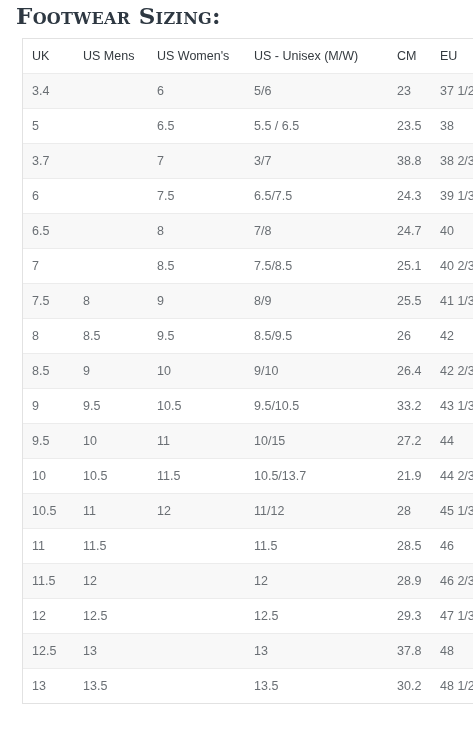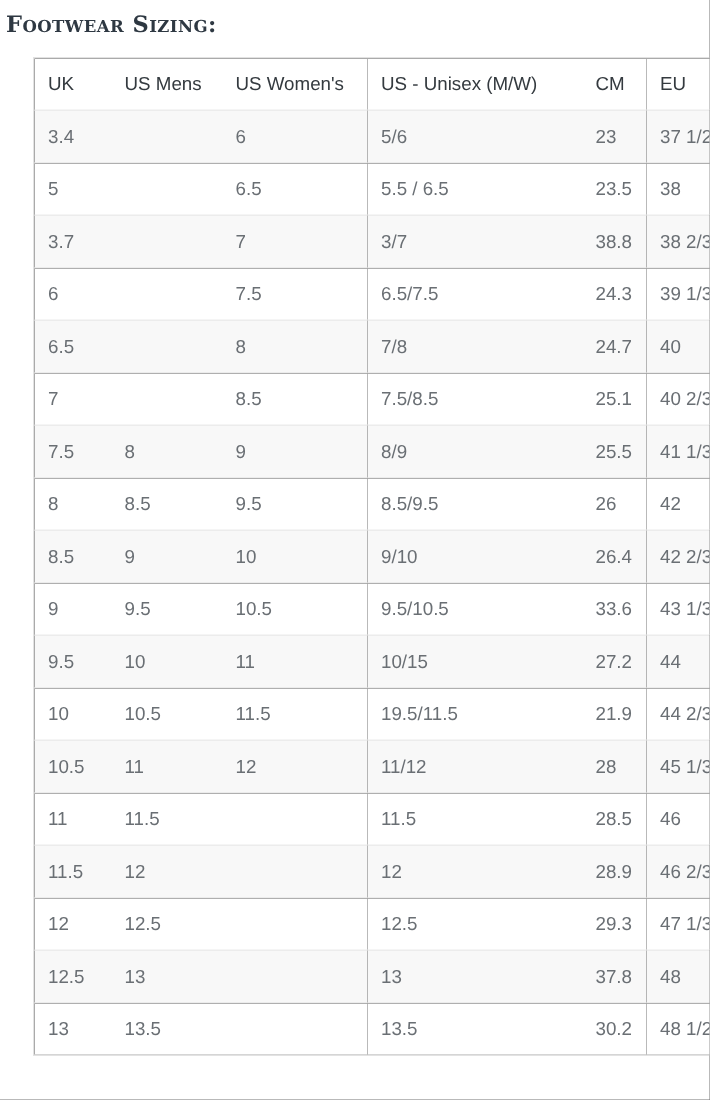--- a/index.html
+++ b/index.html
@@ -14,40 +14,40 @@
     overflow: hidden;
   }
   .page {
     position: relative;
     width: 473px;
     height: 733px;
     box-sizing: border-box;
   }
   .page-title {
     position: absolute;
-    left: 4px;
+    left: 16px;
     top: 2px;
     font-family: "DejaVu Serif", "Liberation Serif", serif;
-    font-size: 15px;
+    font-size: 23px;
     font-weight: 700;
     font-variant: small-caps;
     letter-spacing: 0.3px;
     color: #2e3842;
     white-space: nowrap;
     line-height: 28px;
   }
   .table-wrap {
     position: absolute;
     left: 22px;
     top: 38px;
     width: 452px;
     border: 1px solid #e2e2e2;
     border-right: none;
     box-sizing: border-box;
-    background: #737373;
+    background: #eab308;
   }
   table.sizing {
     border-collapse: collapse;
     width: 100%;
     table-layout: fixed;
   }
   table.sizing th,
   table.sizing td {
     text-align: left;
     font-size: 12.5px;
@@ -182,36 +182,36 @@
             <td>10</td>
             <td>9/10</td>
             <td>26.4</td>
             <td>42 2/3</td>
           </tr>
           <tr class="even">
             <td>9</td>
             <td>9.5</td>
             <td>10.5</td>
             <td>9.5/10.5</td>
-            <td>33.6</td>
+            <td>33.2</td>
             <td>43 1/3</td>
           </tr>
           <tr class="odd">
             <td>9.5</td>
             <td>10</td>
             <td>11</td>
             <td>10/15</td>
             <td>27.2</td>
             <td>44</td>
           </tr>
           <tr class="even">
             <td>10</td>
             <td>10.5</td>
             <td>11.5</td>
-            <td>19.5/11.5</td>
+            <td>10.5/13.7</td>
             <td>21.9</td>
             <td>44 2/3</td>
           </tr>
           <tr class="odd">
             <td>10.5</td>
             <td>11</td>
             <td>12</td>
             <td>11/12</td>
             <td>28</td>
             <td>45 1/3</td>

